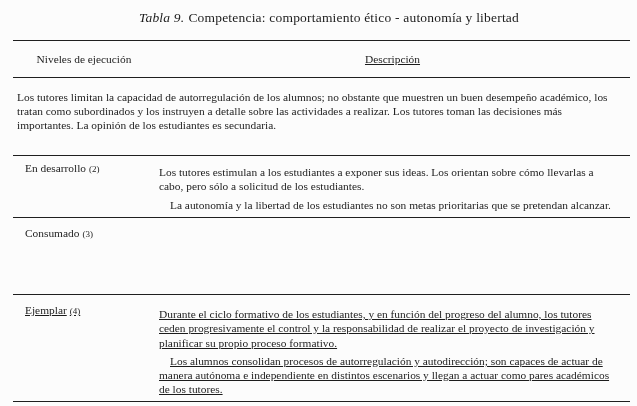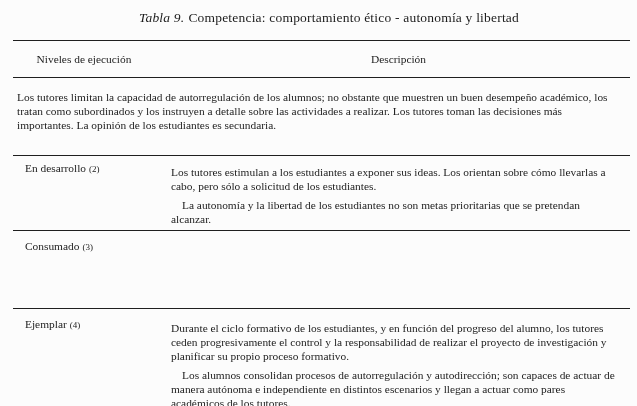--- a/index.html
+++ b/index.html
@@ -9,36 +9,36 @@
     overflow:hidden;position:relative;box-sizing:border-box;padding-top:9px;
   }
   .caption{
     text-align:center;font-size:13.5px;line-height:18px;letter-spacing:.2px;margin-left:21px;
   }
   .caption-prefix{font-style:italic;margin-right:4px;}
   .rubric-table{
     margin:13px 7px 0 13px;width:617px;
     border-top:1.6px solid #1f1f1f;font-size:11.4px;
   }
-  .row{display:flex;border-bottom:1.6px solid #1f1f1f;box-sizing:border-box;gap:12px;}
+  .row{display:flex;border-bottom:1.6px solid #1f1f1f;box-sizing:border-box;}
   .cell{box-sizing:border-box;}
   .level-cell{width:142px;flex:0 0 142px;}
   .desc-cell{flex:1 1 auto;}
   
   .thead{min-height:36.5px;align-items:center;}
   .header-level{text-align:center;line-height:13px;padding-top:2px;}
-  .header-desc{text-align:center;line-height:13px;padding-top:2px;}
+  .header-desc{text-align:center;line-height:13px;padding-top:2px;text-decoration:underline;}
   
   .body-row .level-cell{padding:8px 4px 0 12px;line-height:14px;}
   .body-row .desc-cell{padding:8px 10px 0 0;line-height:14.3px;}
   #rows .body-row:nth-child(1){min-height:78.5px;}
   #rows .body-row:nth-child(2){min-height:61.5px;}
   #rows .body-row:nth-child(2) .cell{padding-top:5px;}
   #rows .body-row:nth-child(3){min-height:77.5px;}
-  #rows .body-row:nth-child(4){min-height:101px;}
+  #rows .body-row:nth-child(4){min-height:101px;text-decoration:underline;}
   .level-score{font-size:9px;margin-left:3px;}
   .para{margin:4px;}
   .para.indent{text-indent:11px;}
 </style>
 </head>
 <body>
 
 <div class="page">
 
   <div class="caption">

